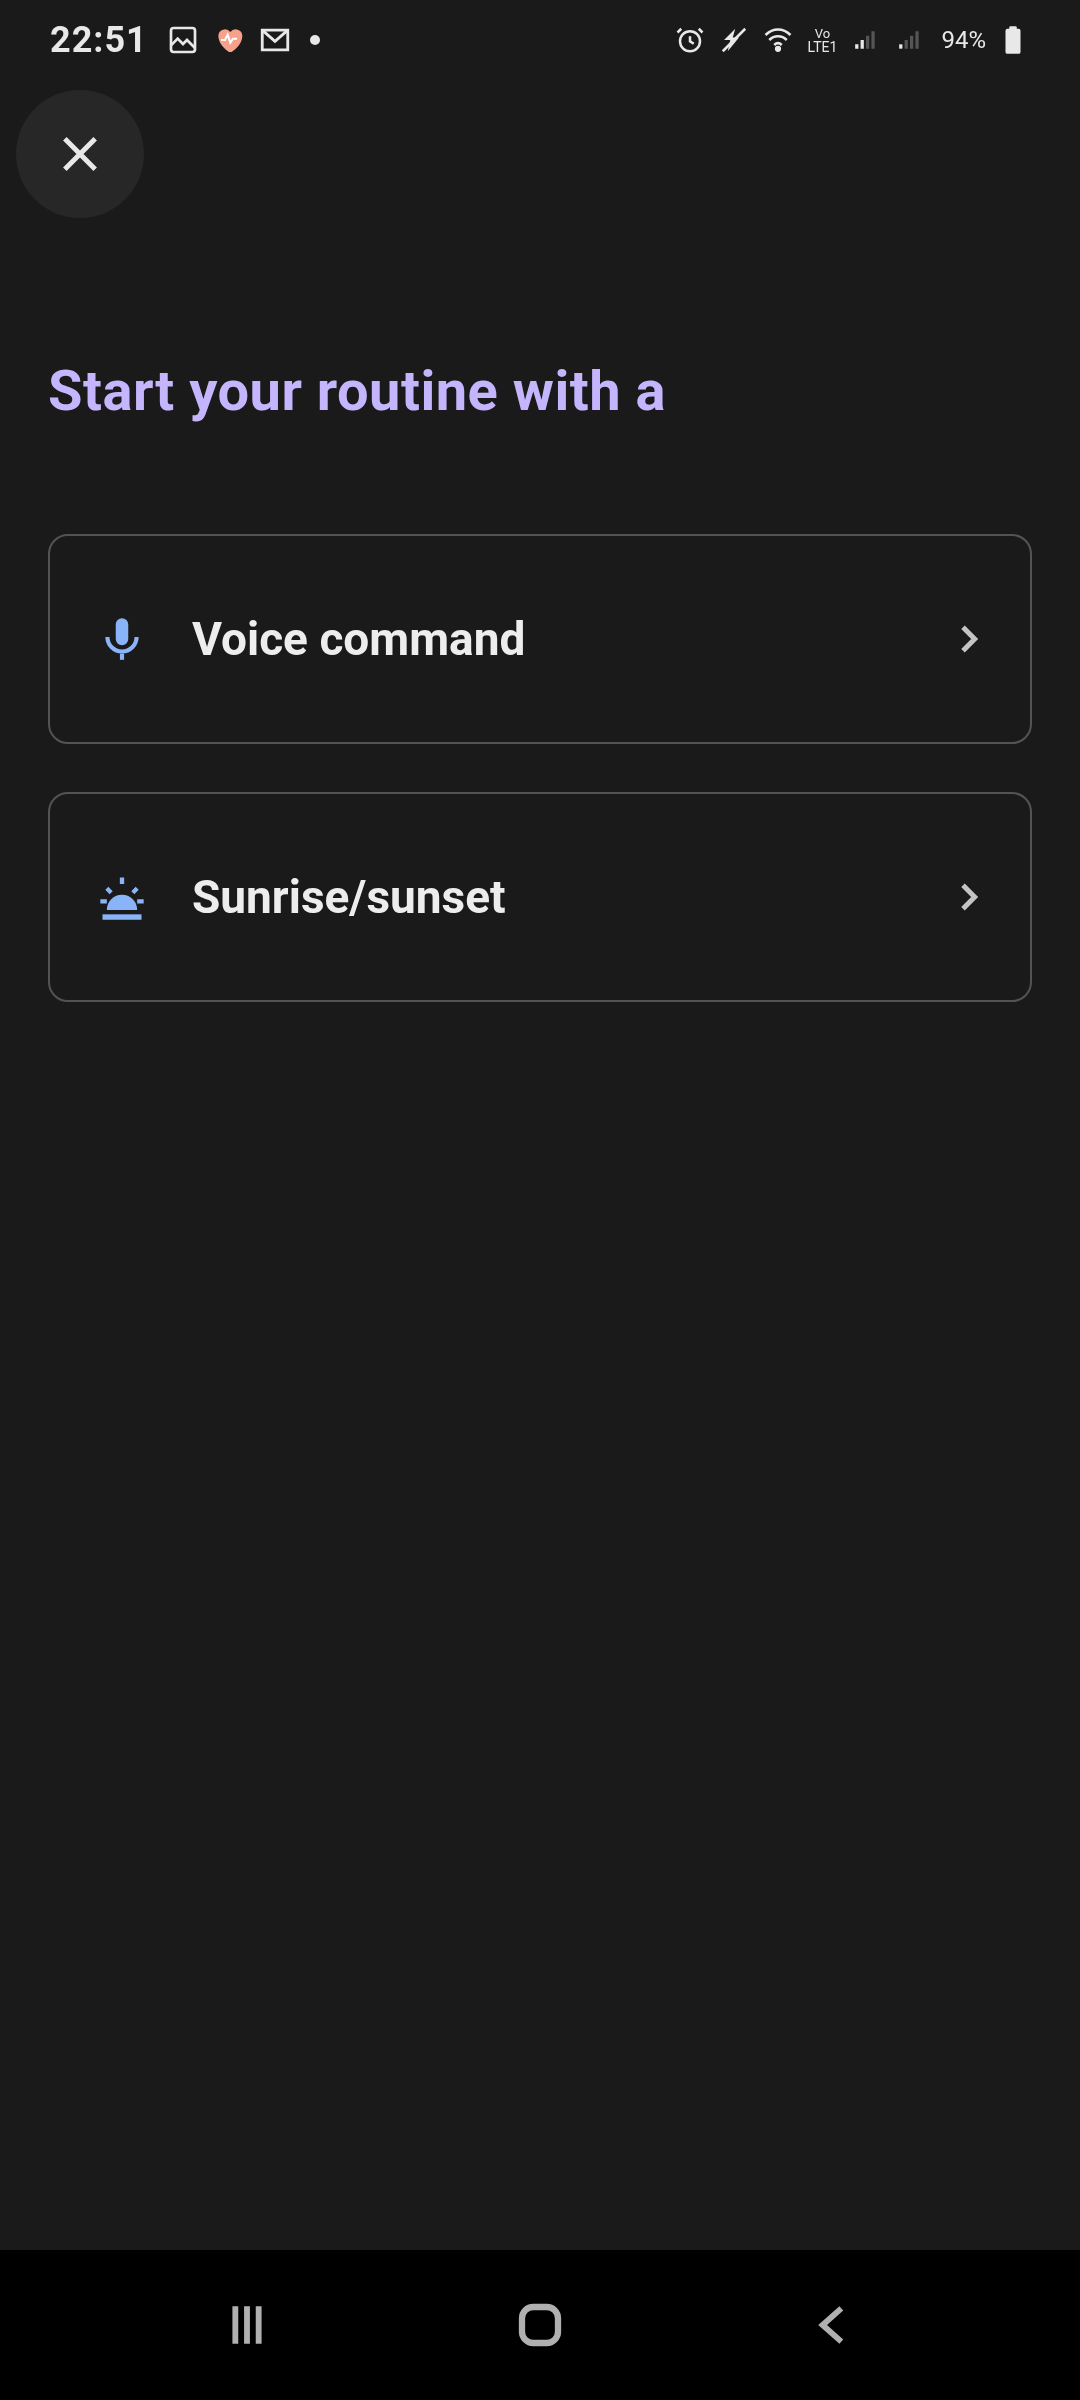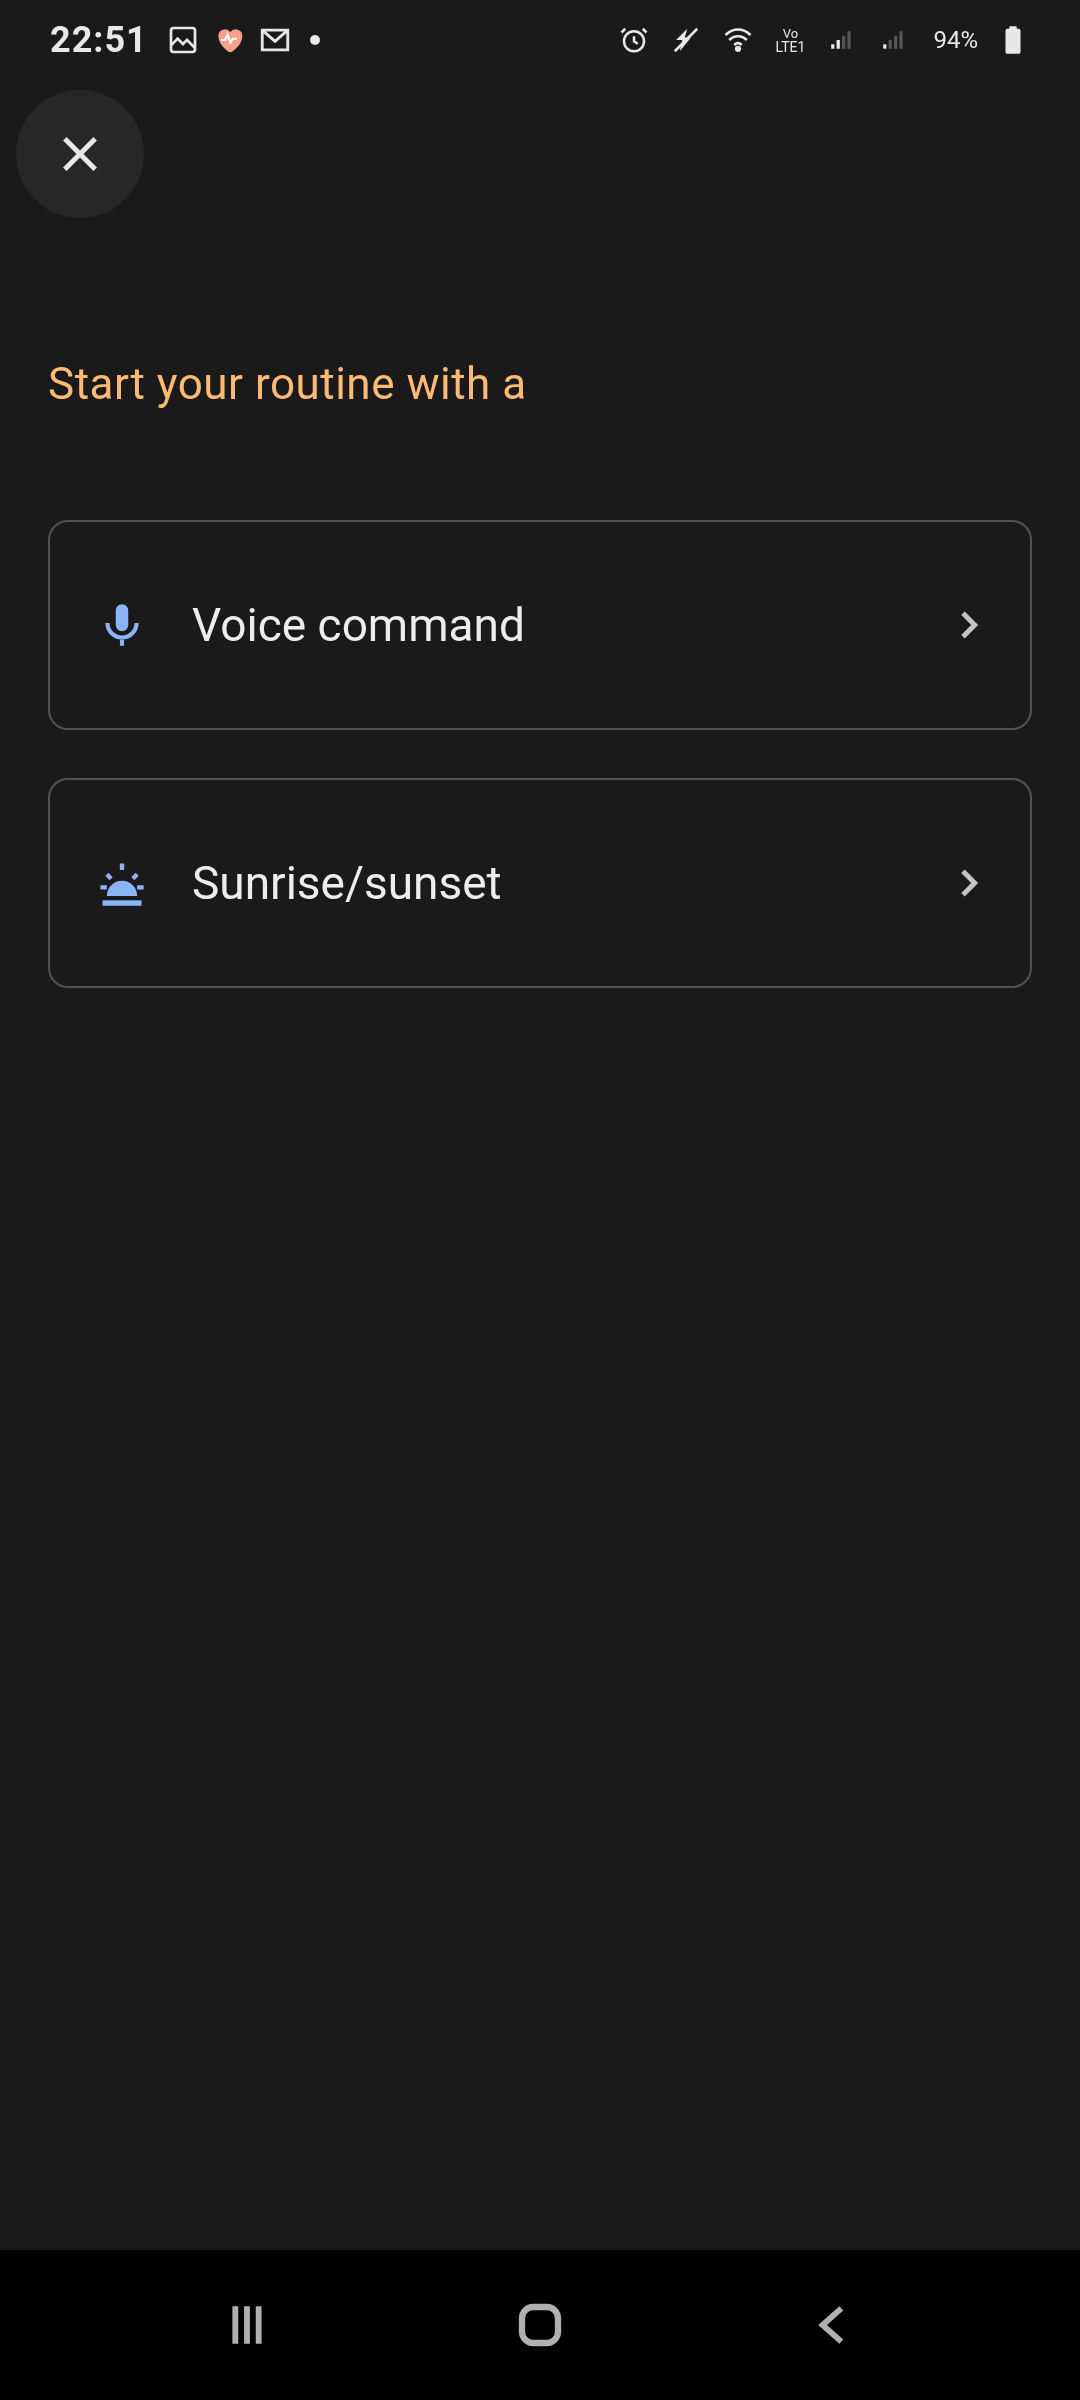--- a/index.html
+++ b/index.html
@@ -9,42 +9,42 @@
       height: 80px;
       display: flex;
       justify-content: space-between;
       align-items: center;
       padding: 0 50px;
       color: #e8e8e8;
       font-size: 36px;
       background: #1a1a1a;
     }
     .status-left { display: flex; align-items: center; gap: 12px; }
-    .status-right { display: flex; align-items: center; gap: 18px; }
+    .status-right { display: flex; align-items: center; gap: 10px; }
     .status-icon { width: 34px; height: 34px; display: inline-flex; align-items: center; justify-content: center; }
     .status-time { font-weight: 700; letter-spacing: 1px; margin-right: 6px; }
     .status-pct { font-size: 24px; margin-left: 4px; }
     .dot { width: 10px; height: 10px; background: #e8e8e8; border-radius: 50%; margin-left: 6px; }
     
     .close-area { padding: 10px 0 0 8px; }
     .close-btn {
       width: 128px; height: 128px;
       background: rgba(255,255,255,0.06);
       border-radius: 50%;
       display: flex;
       align-items: center;
       justify-content: center;
       margin-left: 8px;
     }
     
     .content { padding: 0 48px; }
     .heading {
-      color: #fdba74;
-      font-size: 44px;
-      font-weight: 400;
+      color: #c4b5fd;
+      font-size: 56px;
+      font-weight: 700;
       letter-spacing: 0.5px;
       margin-top: 140px;
       margin-bottom: 110px;
     }
     
     .option {
       border: 2px solid rgba(255,255,255,0.25);
       border-radius: 20px;
       height: 210px;
       display: flex;
@@ -57,21 +57,21 @@
       width: 60px;
       display: flex;
       align-items: center;
       justify-content: center;
       margin-right: 40px;
     }
     .option-label {
       flex: 1;
       color: #ededed;
       font-size: 46px;
-      font-weight: 400;
+      font-weight: 700;
     }
     .chevron { width: 40px; display:flex; align-items:center; }
     
     .navbar {
       position: absolute;
       bottom: 0;
       left: 0;
       right: 0;
       height: 150px;
       background: #000;

